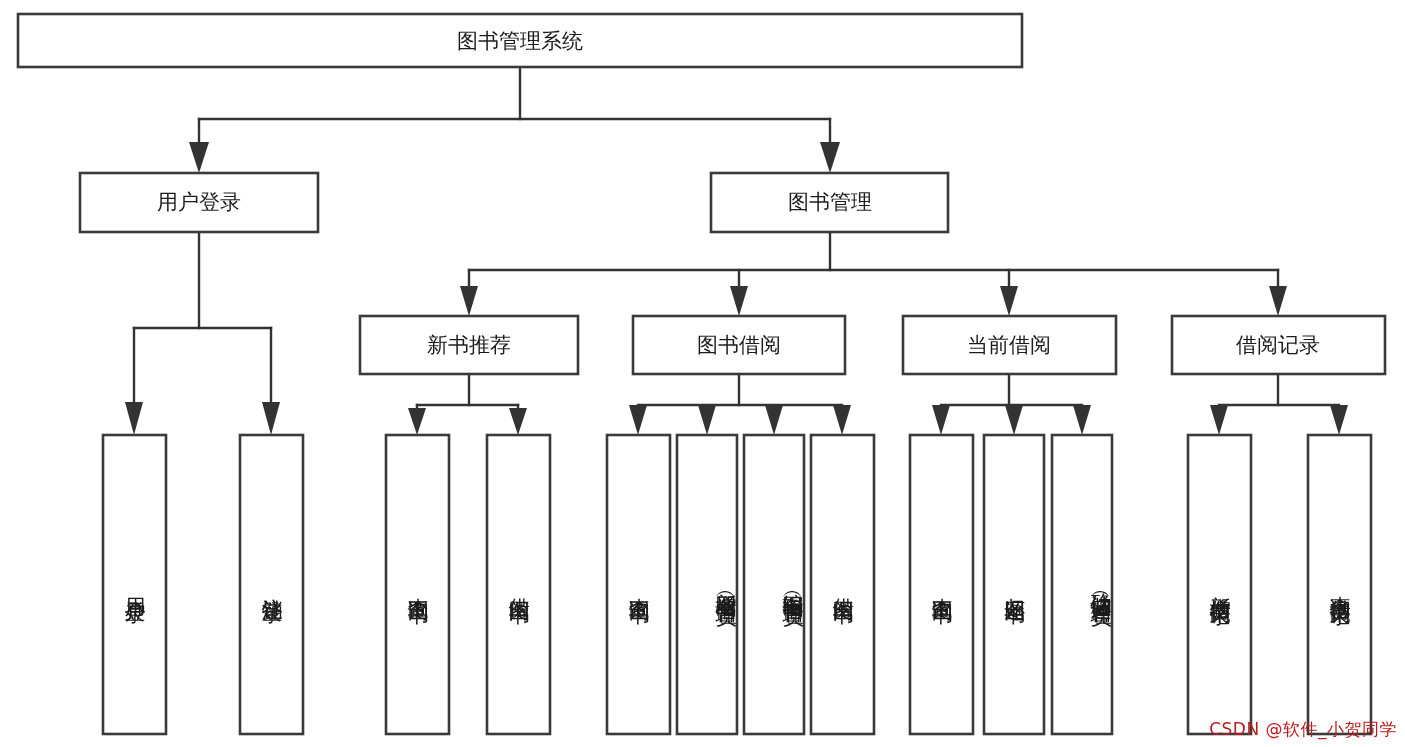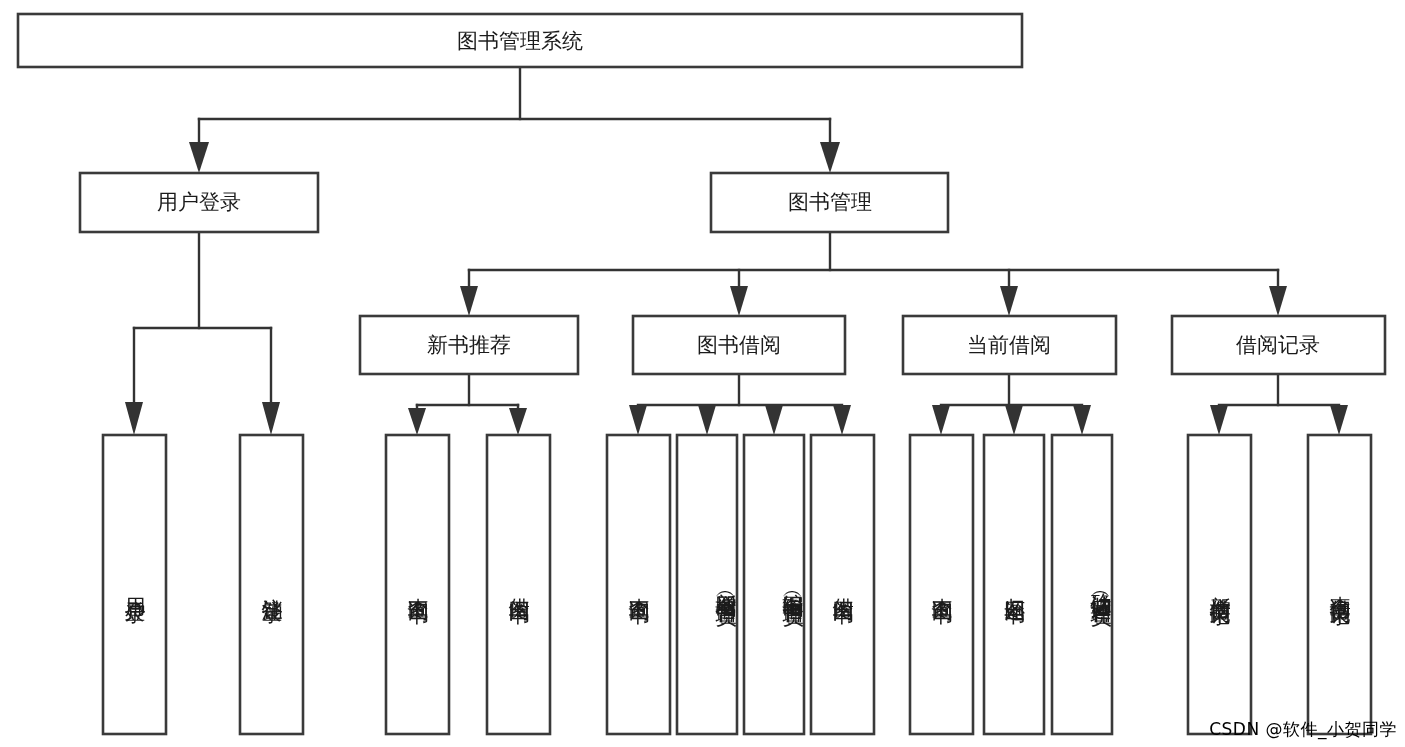--- a/index.html
+++ b/index.html
@@ -63,21 +63,21 @@
     justify-content: center;
     white-space: nowrap;
     user-select: none;
   }
   .watermark {
     position: absolute;
     right: 8px;
     bottom: 6px;
     font-family: "DejaVu Sans", "Liberation Sans", sans-serif;
     font-size: 17px;
-    color: #000000;
+    color: #b91c1c;
     letter-spacing: 0.5px;
     white-space: nowrap;
     user-select: none;
   }
 </style>
 </head>
 <body>
 
 <div id="diagram-root">
 

